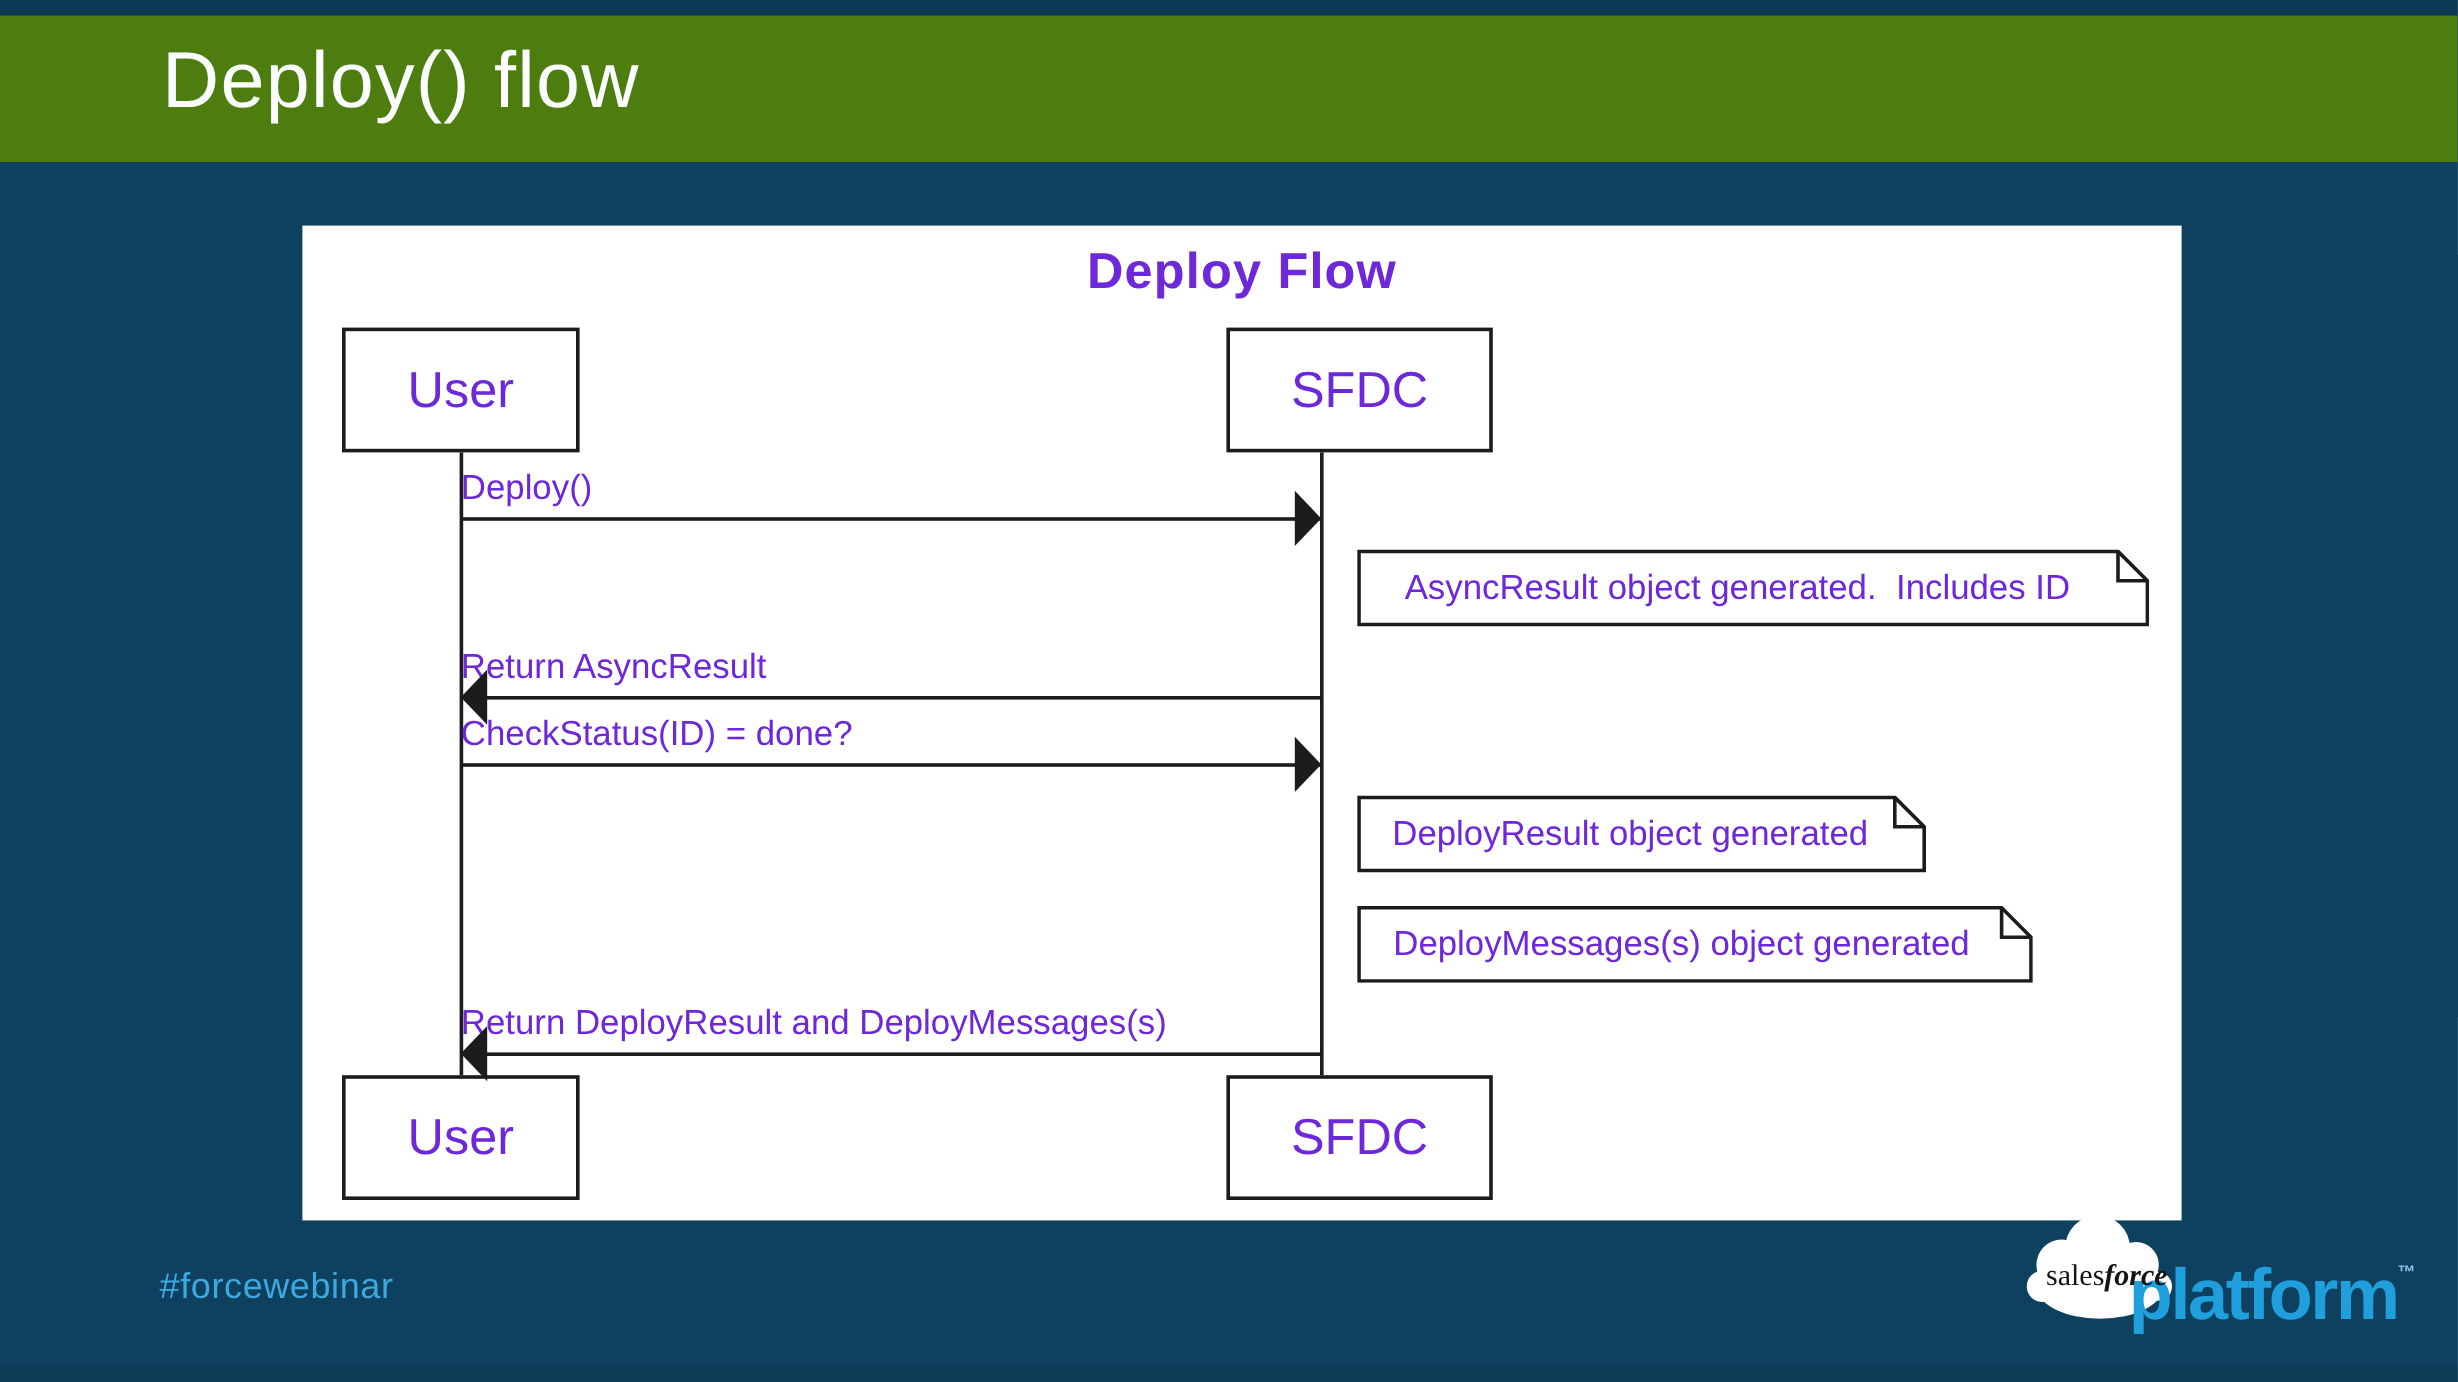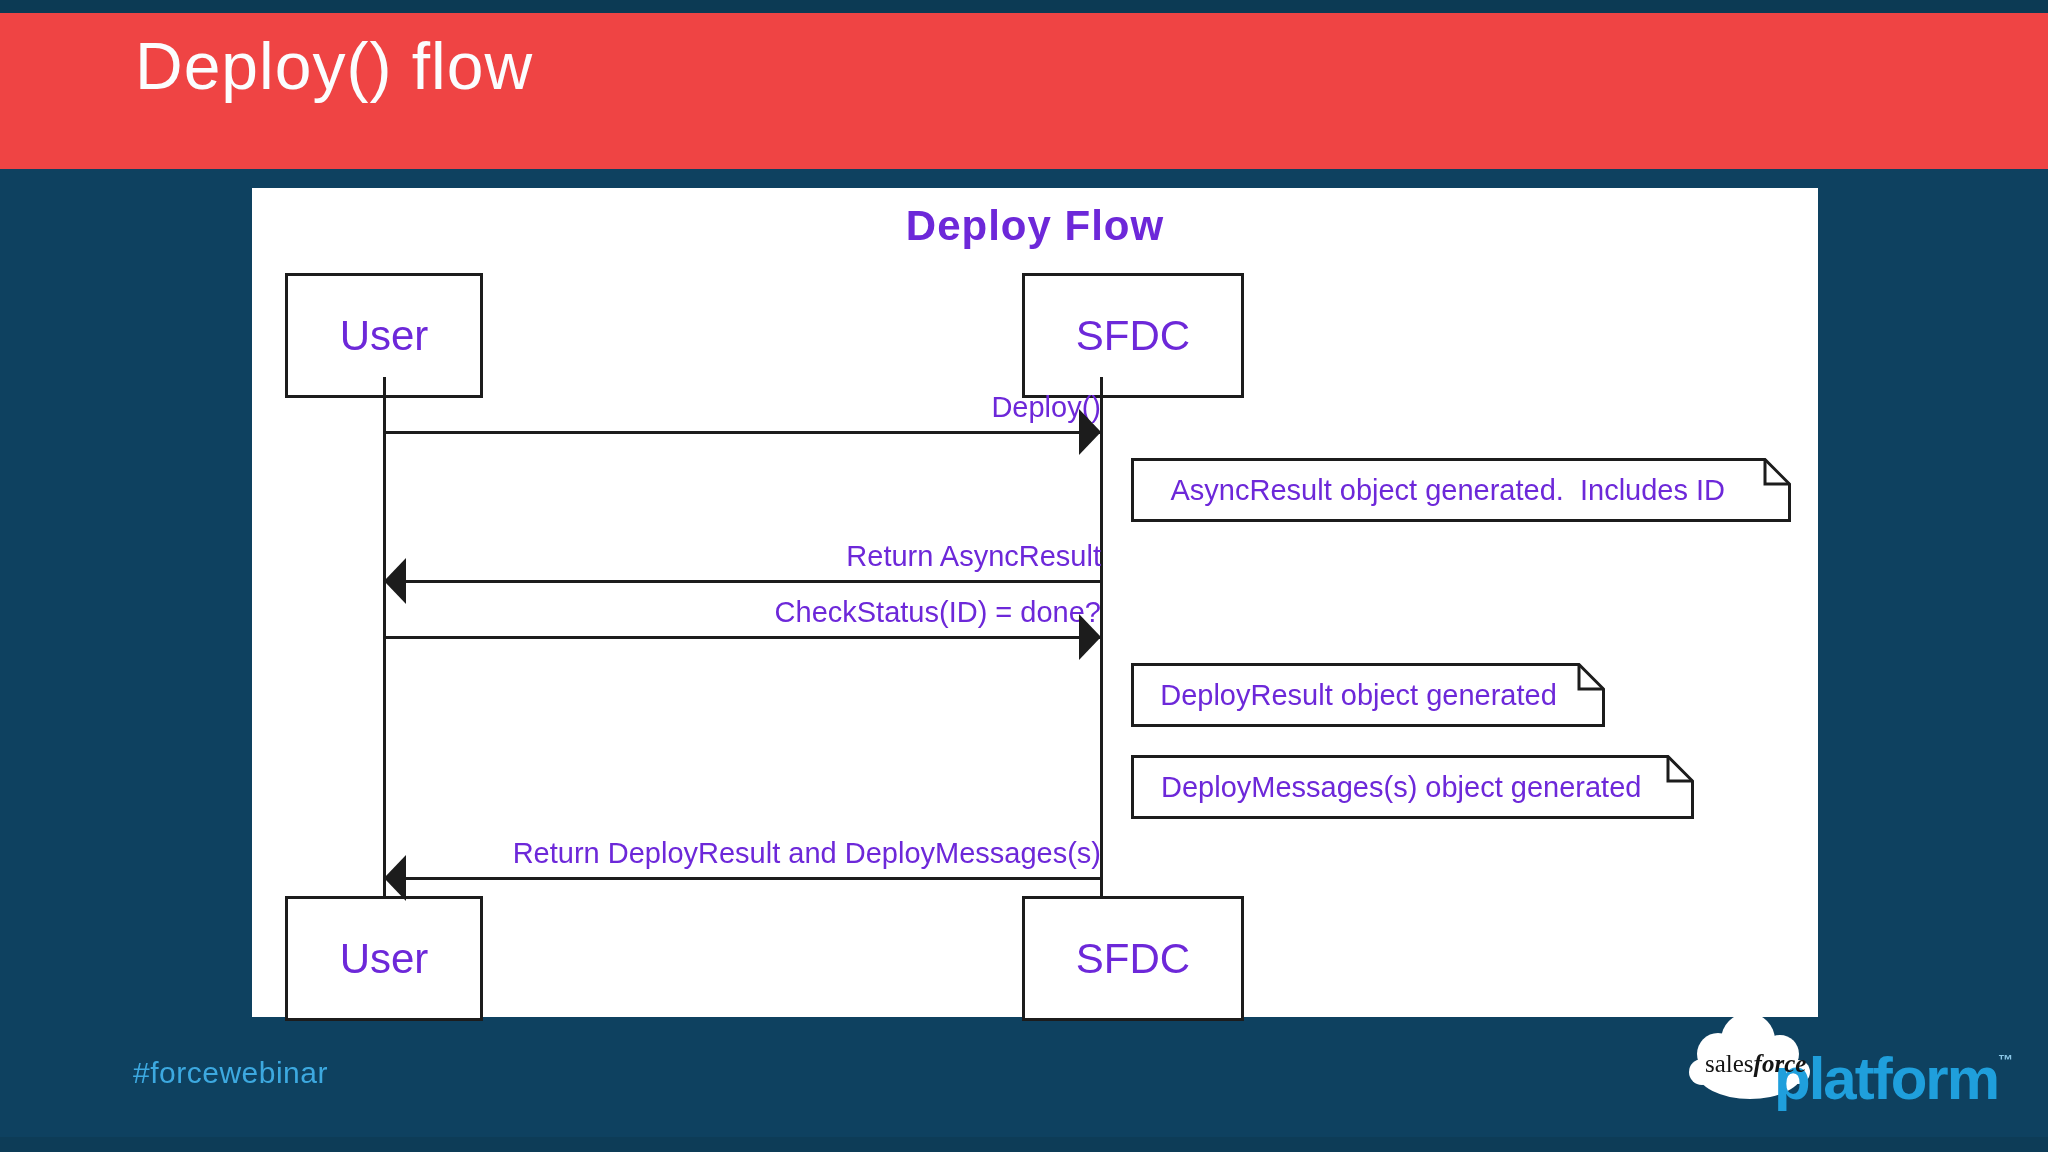--- a/index.html
+++ b/index.html
@@ -2,21 +2,21 @@
 <html><head>
 <meta charset="utf-8">
 <style>
   html,body{margin:0;padding:0;background:#0e4160;}
   .slide{
     position:relative;width:2048px;height:1152px;overflow:hidden;
     background:#0e4160;font-family:"Liberation Sans",sans-serif;
   }
   
   .top-strip{position:absolute;left:0;top:0;width:100%;height:13px;background:#0c3a54;}
-  .header-band{position:absolute;left:0;top:13px;width:100%;height:156px;background:#ef4444;}
+  .header-band{position:absolute;left:0;top:13px;width:100%;height:122px;background:#4d7c0f;}
   .slide-title{
     position:absolute;left:135px;top:15px;font-size:66px;font-weight:400;
     color:#fbfdfe;letter-spacing:1px;
   }
   
   .bottom-strip{position:absolute;left:0;bottom:0;width:100%;height:15px;background:#0d3c57;}
   .hashtag{position:absolute;left:133px;top:1056px;font-size:30px;color:#3da9e0;letter-spacing:0.5px;}
   .logo{position:absolute;left:1688px;top:1010px;width:360px;height:120px;}
   .cloud-icon{position:absolute;left:0;top:0;width:124px;height:94px;z-index:1;}
   .sf-wordmark{
@@ -32,29 +32,29 @@
   
   .diagram{
     position:absolute;left:252px;top:188px;width:1566px;height:829px;
     background:#ffffff;color:#6d28d9;
   }
   .diagram-title{
     position:absolute;left:0;top:14px;width:100%;text-align:center;
     font-size:42px;font-weight:bold;letter-spacing:1px;
   }
   .actor{
-    position:absolute;width:198px;height:125px;box-sizing:border-box;
+    position:absolute;width:198px;height:104px;box-sizing:border-box;
     border:3px solid #1c1c1c;background:#fff;
     display:flex;align-items:center;justify-content:center;font-size:42px;
   }
   .actor.wide{width:222px;margin-left:32px;}
   .lifeline{position:absolute;width:3px;top:189px;height:519px;background:#1c1c1c;}
   .msg-line{position:absolute;left:132px;width:717px;height:3px;background:#1c1c1c;}
   .msg-label{
-    position:absolute;left:132px;width:717px;text-align:right;
+    position:absolute;left:132px;width:717px;text-align:left;
     font-size:29px;white-space:nowrap;
   }
   .ah{position:absolute;width:0;height:0;border-top:23px solid transparent;border-bottom:23px solid transparent;}
   .ah-right{border-left:22px solid #1c1c1c;left:827px;}
   .ah-left{border-right:22px solid #1c1c1c;left:132px;}
   .note{position:absolute;}
   .note svg{position:absolute;left:0;top:0;}
   .note-label{
     position:absolute;left:0;top:0;width:96%;height:100%;
     display:flex;align-items:center;justify-content:center;

